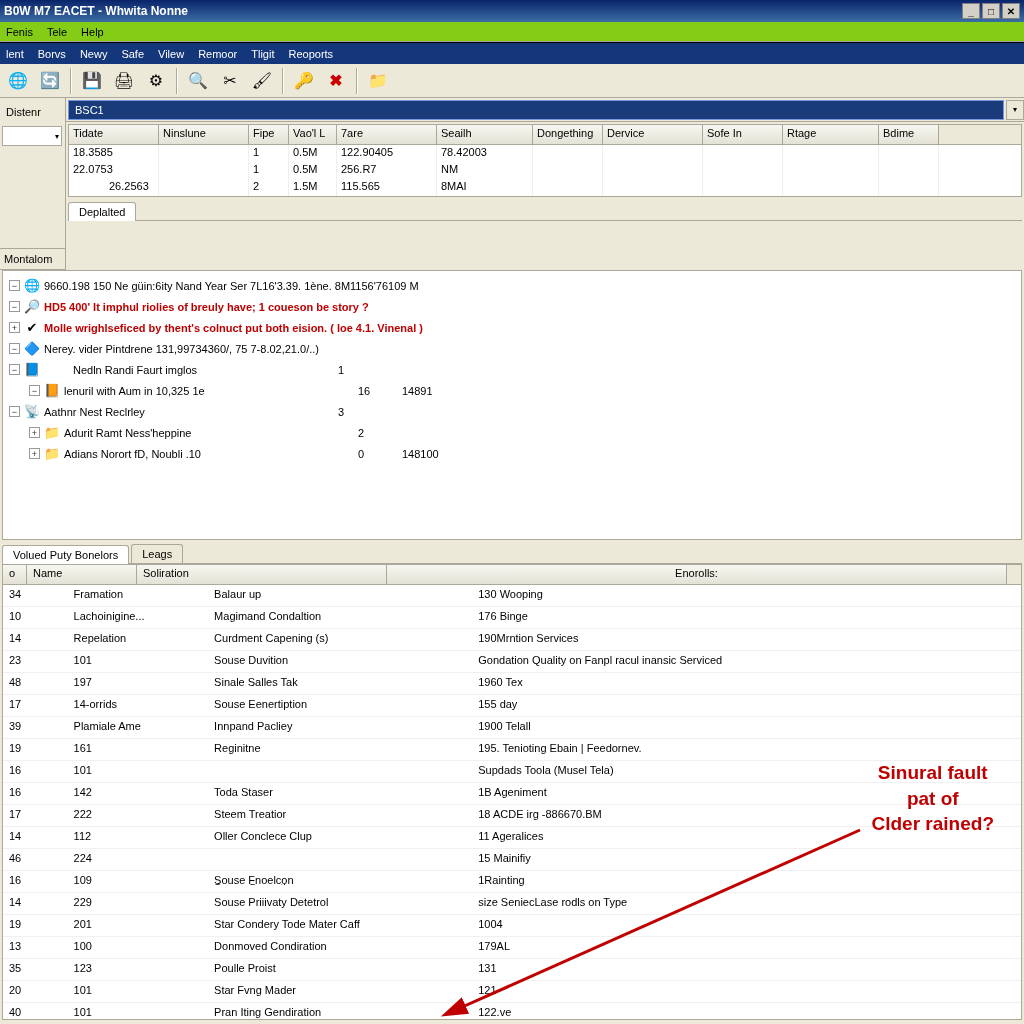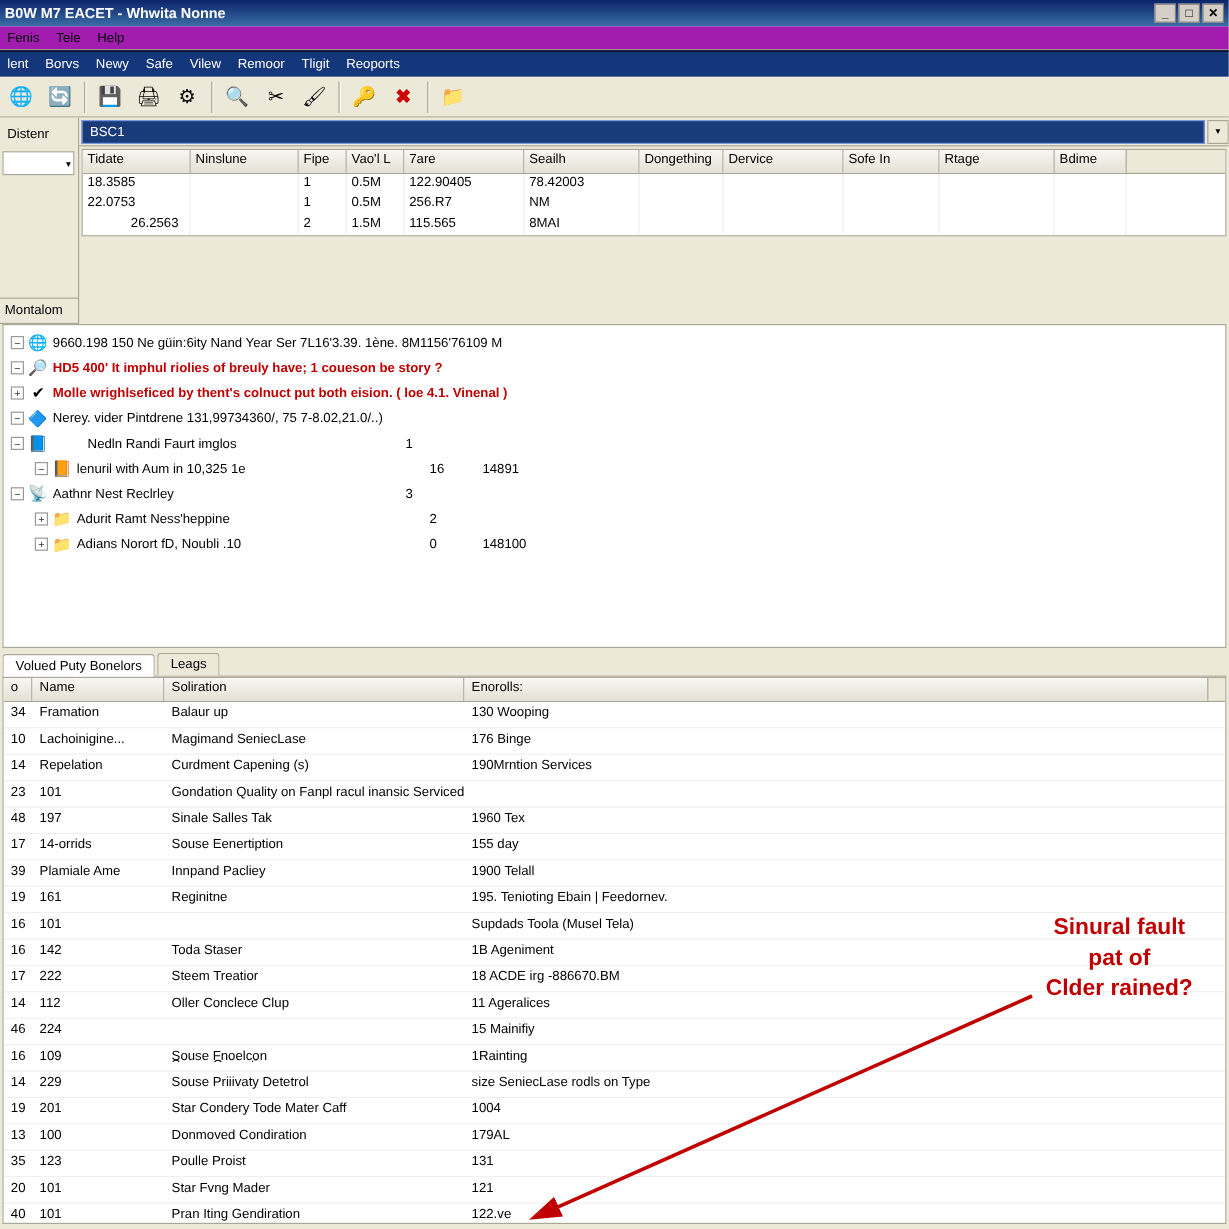--- a/index.html
+++ b/index.html
@@ -23,21 +23,21 @@
     font-weight: bold;
     font-size: 12px;
   }
   .titlebar .controls { display: flex; gap: 2px; }
   .titlebar .wbtn {
     width: 18px; height: 16px; background: #d4d0c8; color: #000;
     display: flex; align-items: center; justify-content: center;
     border: 1px solid #808080; font-size: 10px; font-family: Arial;
   }
   .menubar {
-    background: #a21caf;
+    background: #84cc16;
     height: 20px;
     display: flex;
     align-items: center;
     padding: 0 6px;
     gap: 14px;
     border-bottom: 1px solid #aca899;
   }
   .menubar span { cursor: default; }
   .menubar2 {
     background: #14367a;
@@ -181,20 +181,21 @@
   .lgh {
     border-right: 1px solid #aca899;
     padding: 2px 6px;
     background: linear-gradient(#f7f7f2,#e4e2d5);
     overflow: hidden;
   }
   .lg-body .lrow {
     display: flex;
     height: 22px;
     border-bottom: 1px solid #f0f0f0;
+    gap: 42px;
   }
   .lg-body .lc {
     padding: 3px 6px;
     overflow: hidden;
     white-space: nowrap;
   }
   .annotation {
     position: absolute;
     right: 30px;
     top: 760px;
@@ -336,20 +337,23 @@
             <div class="gc" style="width: 96px;">8MAI</div>
             <div class="gc" style="width: 70px;"></div>
             <div class="gc" style="width: 100px;"></div>
             <div class="gc" style="width: 80px;"></div>
             <div class="gc" style="width: 96px;"></div>
             <div class="gc" style="width: 60px;"></div>
           </div>
         </div>
     </div>
 
+    <div class="tabbar">
+      <div class="tab active">Deplalted</div>
+    </div>
   </div>
 </div>
 
 <div class="treepanel" id="tree">
     <div class="tree-row indent0">
       <span class="exp">−</span>
       <span class="ticn">🌐</span>
       <span class="tcol" style="width: 290px;">9660.198 150  Ne güin:6ity  Nand Year  Ser 7L16'3.39. 1ène.  8M1156'76109 M</span>
     </div>
     <div class="tree-row indent0">
@@ -407,44 +411,45 @@
 <div class="lower-tabs">
   <div class="tab active">Volued Puty Bonelors</div>
   <div class="tab">Leags</div>
 </div>
 
 <div class="lower-grid">
   <div class="lg-header" id="lgh">
       <div class="lgh" style="width: 24px;">o</div>
       <div class="lgh" style="width: 110px;">Name</div>
       <div class="lgh" style="width: 250px;">Soliration</div>
-      <div class="lgh" style="width: 620px;">Enorolls:</div>
+      <div class="lgh" style="width: 620px; text-align: center;">Enorolls:</div>
     </div>
   <div class="lg-body" id="lgb">
       <div class="lrow">
         <div class="lc" style="width: 24px;">34</div>
         <div class="lc" style="width: 110px;">Framation</div>
         <div class="lc" style="width: 250px;">Balaur up</div>
         <div class="lc" style="width: 620px;">130 Wooping</div>
       </div>
       <div class="lrow">
         <div class="lc" style="width: 24px;">10</div>
         <div class="lc" style="width: 110px;">Lachoinigine...</div>
-        <div class="lc" style="width: 250px;">Magimand SeniecLase</div>
+        <div class="lc" style="width: 250px;">Magimand Condaltion</div>
         <div class="lc" style="width: 620px;">176 Binge</div>
       </div>
       <div class="lrow">
         <div class="lc" style="width: 24px;">14</div>
         <div class="lc" style="width: 110px;">Repelation</div>
         <div class="lc" style="width: 250px;">Curdment Capening (s)</div>
         <div class="lc" style="width: 620px;">190Mrntion Services</div>
       </div>
       <div class="lrow">
         <div class="lc" style="width: 24px;">23</div>
         <div class="lc" style="width: 110px;">101</div>
+        <div class="lc" style="width: 250px;">Souse Duvition</div>
         <div class="lc" style="width: 620px;">Gondation Quality on Fanpl racul inansic Serviced</div>
       </div>
       <div class="lrow">
         <div class="lc" style="width: 24px;">48</div>
         <div class="lc" style="width: 110px;">197</div>
         <div class="lc" style="width: 250px;">Sinale Salles Tak</div>
         <div class="lc" style="width: 620px;">1960 Tex</div>
       </div>
       <div class="lrow">
         <div class="lc" style="width: 24px;">17</div>

